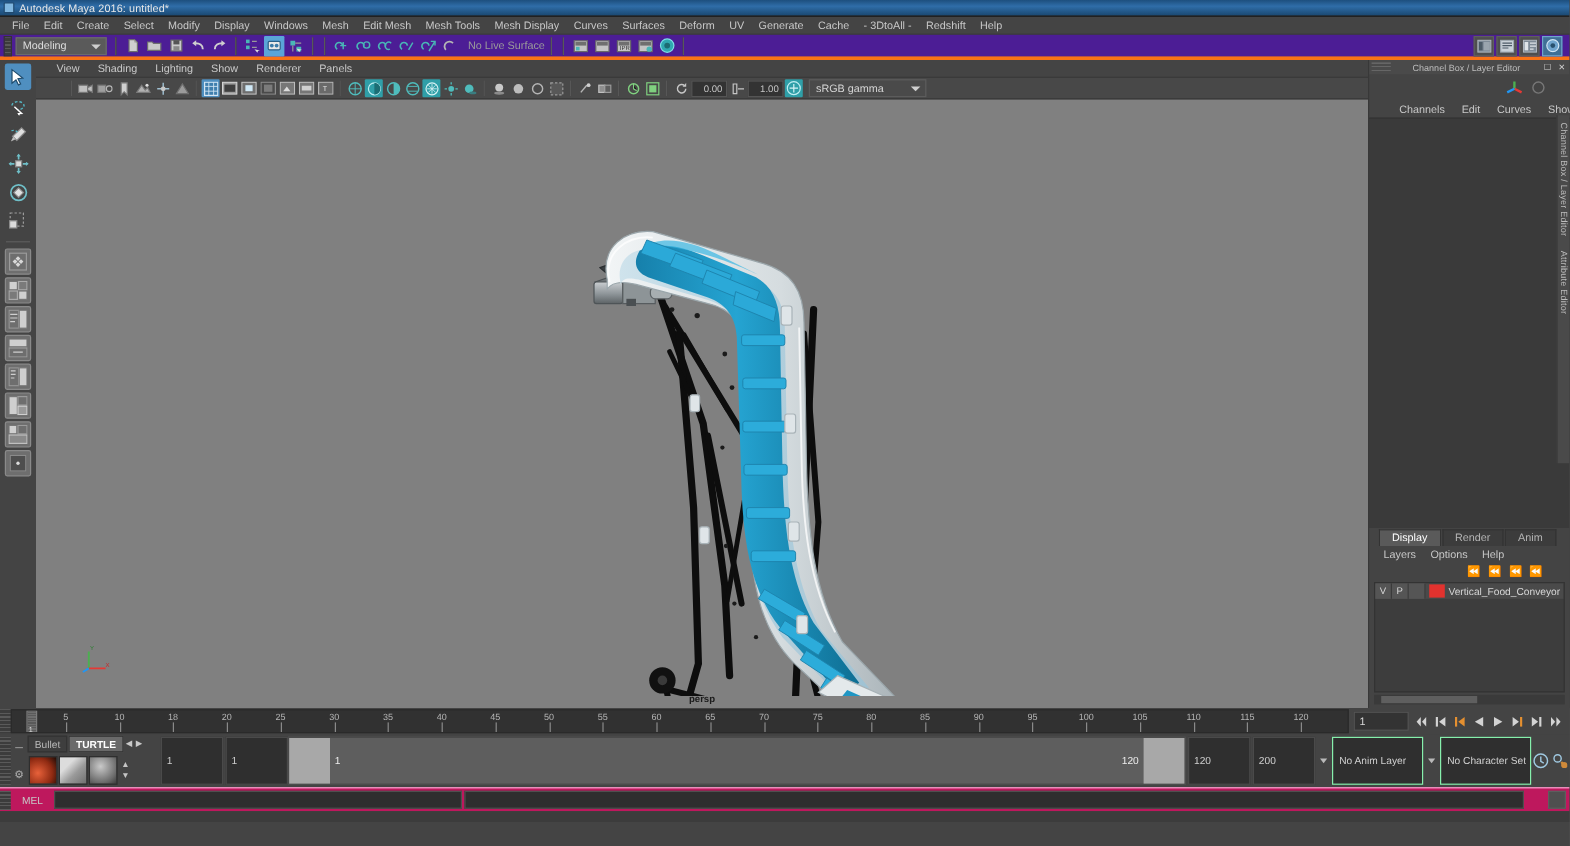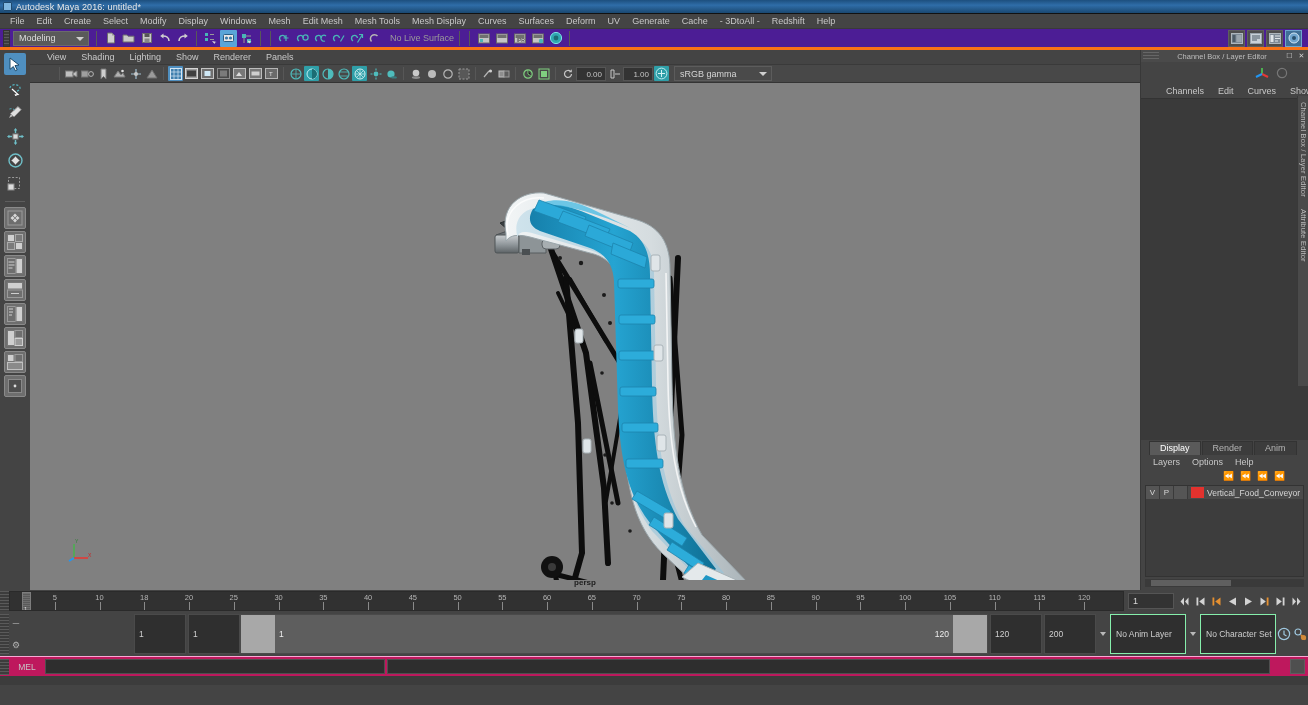--- a/index.html
+++ b/index.html
@@ -1149,20 +1149,37 @@
   </div>
 
   <div class="rangerow">
     <div class="tl-grip" style="height:40px"></div>
 
     <div class="shelfbox">
       <div class="shelf-side">
         <span>─</span>
         <span>⚙</span>
       </div>
+      <div class="shelf-main">
+        <div class="shelf-tabs">
+          <div class="shelf-tab">Bullet</div>
+          <div class="shelf-tab sel">TURTLE</div>
+          <span class="shelf-arrow">◀</span>
+          <span class="shelf-arrow">▶</span>
+        </div>
+        <div class="shelf-icons">
+          <div class="shelf-ic sh1"></div>
+          <div class="shelf-ic sh2"></div>
+          <div class="shelf-ic sh3"></div>
+          <div class="shelf-spin">
+            <span>▲</span>
+            <span>▼</span>
+          </div>
+        </div>
+      </div>
     </div>
 
     <div class="rs-field" style="width:52px">1</div>
     <div class="rs-field" style="width:52px;margin-left:2px">1</div>
 
     <div class="range-slider">
       <div class="rs-handle"></div>
       <span class="rs-txt">1</span>
       <div class="rs-mid"></div>
       <span class="rs-txt">120</span>

